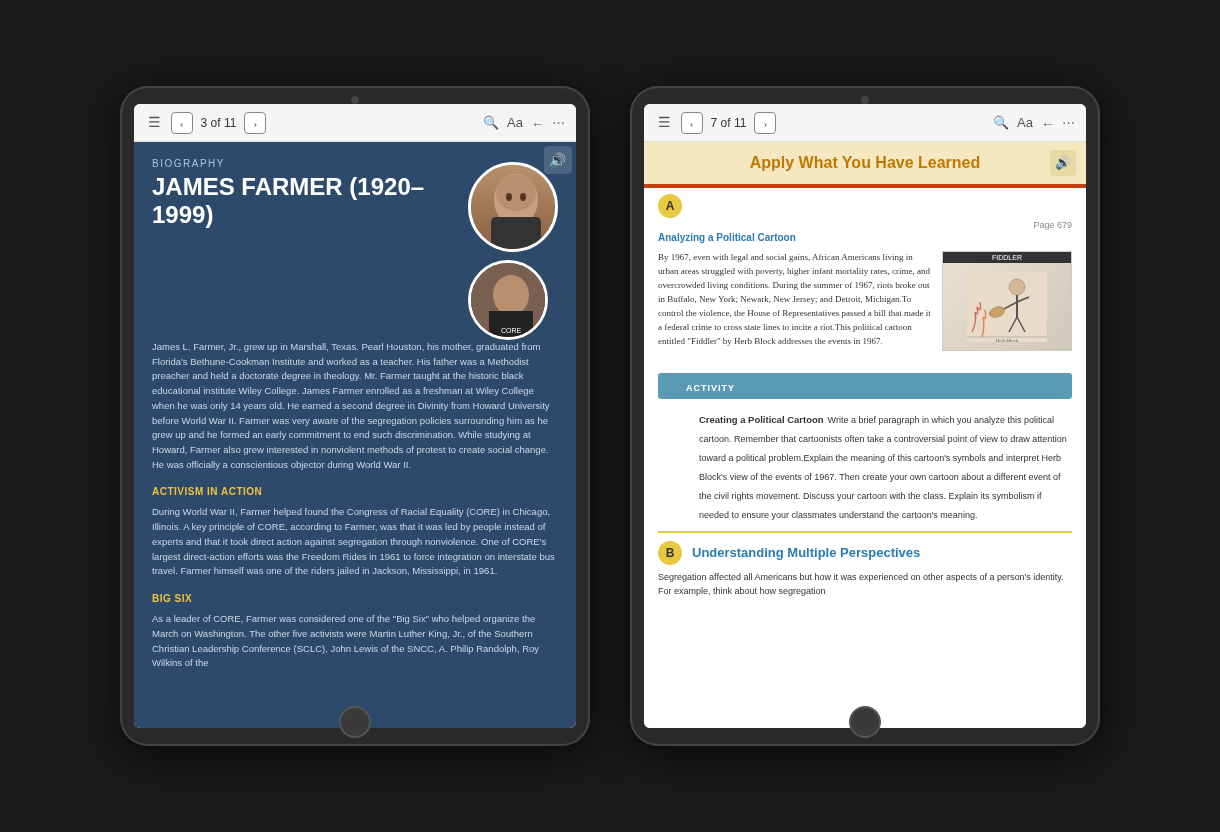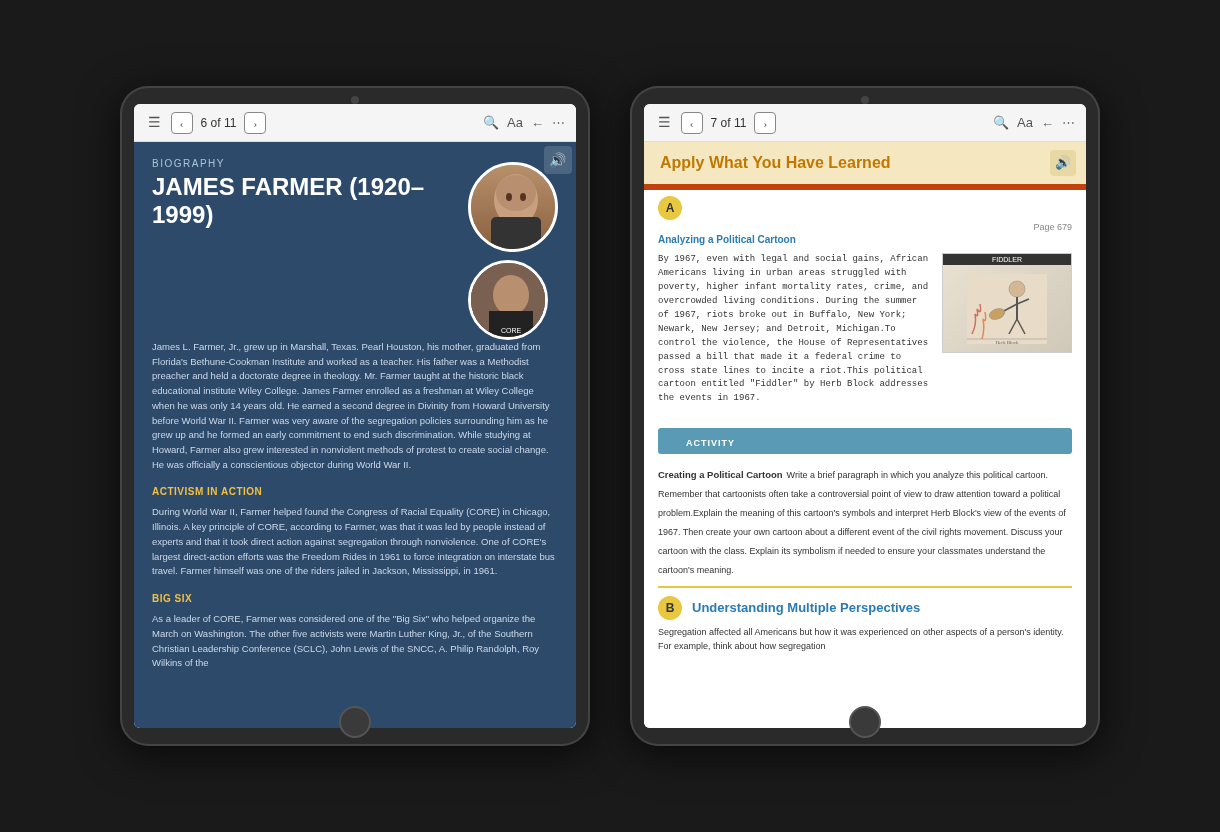--- a/index.html
+++ b/index.html
@@ -211,23 +211,24 @@
       flex: 1;
       background: #fff;
       overflow: hidden;
       display: flex;
       flex-direction: column;
     }
     .right-header {
       background: #f5e8c0;
       padding: 12px 16px;
       text-align: center;
-      border-bottom: 6px solid #c2410c;
+      border-bottom: 4px solid #c2410c;
       display: flex;
       align-items: center;
+      justify-content: center;
       position: relative;
     }
     .right-header-title {
       font-size: 16px;
       font-weight: bold;
       color: #c07800;
       font-family: Arial, sans-serif;
     }
     .right-audio-btn {
       position: absolute;
@@ -273,21 +274,21 @@
     }
     .right-body-content {
       display: flex;
       gap: 10px;
       margin-bottom: 8px;
     }
     .right-para {
       font-size: 9px;
       line-height: 1.55;
       color: #333;
-      font-family: Liberation Mono, monospace;
+      font-family: Liberation Serif, serif;
       flex: 1;
     }
     .cartoon-img {
       width: 130px;
       min-width: 130px;
       height: 100px;
       background: #ddd;
       border: 1px solid #ccc;
       display: flex; flex-direction: column; align-items: center; justify-content: center;
       font-size: 8px;
@@ -323,20 +324,21 @@
     .activity-label {
       font-size: 9px;
       font-weight: bold;
       color: #fff;
       font-family: Arial, sans-serif;
       letter-spacing: 1px;
       text-transform: uppercase;
     }
     .activity-content {
       padding: 6px 14px 8px 14px;
+      margin-left: 41px;
     }
     .activity-title-bold {
       font-size: 9.5px;
       font-weight: bold;
       color: #333;
       font-family: Arial, sans-serif;
       display: inline;
     }
     .activity-text {
       font-size: 9px;
@@ -401,21 +403,21 @@
 <body>
 
 <div class="tablet tablet-left">
   <div class="tablet-camera"></div>
   <div class="tablet-screen">
 
     <div class="toolbar">
       <span class="toolbar-icon">☰</span>
       <div class="toolbar-nav">
         <div class="nav-btn">‹</div>
-        <span class="page-indicator">6 of 11</span>
+        <span class="page-indicator">3 of 11</span>
         <div class="nav-btn">›</div>
       </div>
       <div class="toolbar-right">
         <span>🔍</span>
         <span>Aa</span>
         <span>←</span>
         <span class="three-dots">⋯</span>
       </div>
     </div>
 

